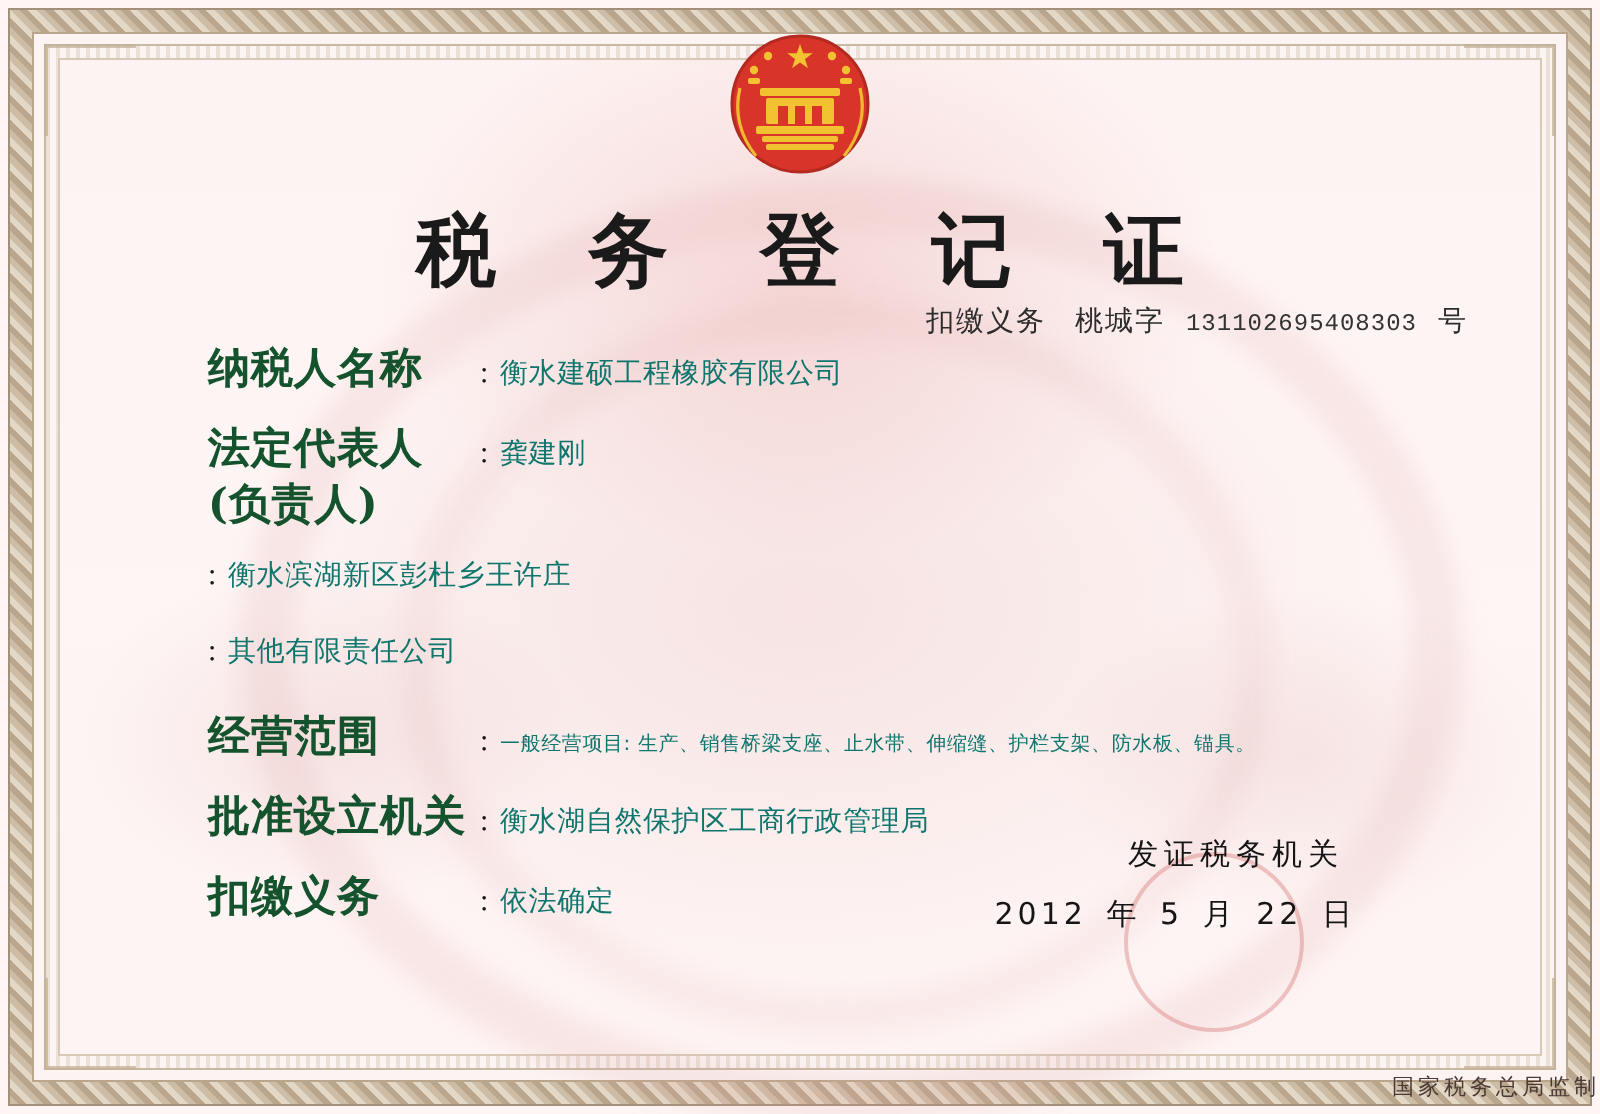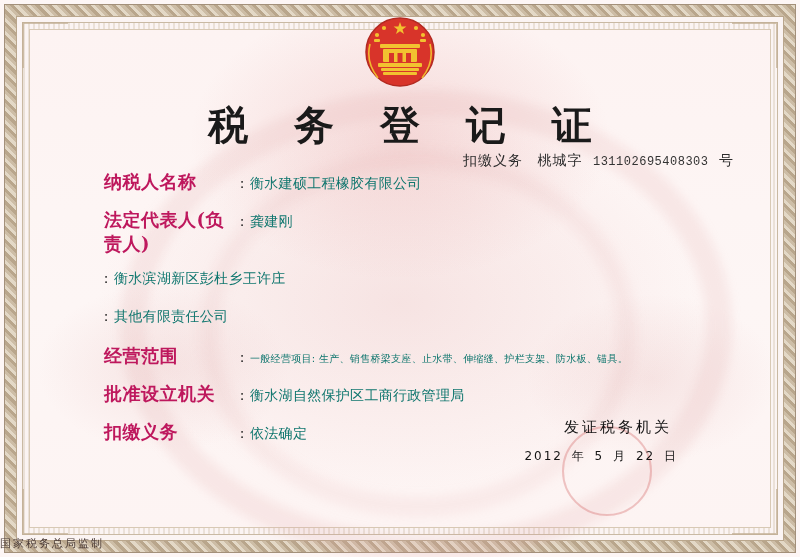--- a/index.html
+++ b/index.html
@@ -159,22 +159,22 @@
   }
   .row {
     display: flex;
     align-items: baseline;
     margin-bottom: 12px;
     min-height: 26px;
   }
   .row .label {
     width: 136px;
     flex: 0 0 136px;
-    font-size: 18px;
-    color: #be185d;
+    font-size: 21px;
+    color: #14532d;
     letter-spacing: 0.5px;
     font-family: "DejaVu Serif", serif;
     font-weight: 600;
   }
   .row .label.spread {
     display: flex;
     justify-content: space-between;
   }
   .row .colon {
     flex: 0 0 10px;
@@ -201,21 +201,21 @@
     text-align: right;
     font-size: 15px;
     color: #151515;
     letter-spacing: 3px;
     font-family: "DejaVu Serif", serif;
   }
   .issue-date {
     position: absolute;
     right: 122px;
     top: 448px;
-    font-size: 12px;
+    font-size: 15px;
     color: #151515;
     letter-spacing: 2px;
     font-family: "DejaVu Sans", sans-serif;
     white-space: nowrap;
   }
   .issue-date .num { margin: 0 3px; }
 
   
   .seal-ring {
     position: absolute;
@@ -227,21 +227,21 @@
     border: 2px solid rgba(206, 80, 80, 0.30);
     pointer-events: none;
   }
 
   
   .footer {
     position: absolute;
     bottom: 6px;
     left: 0;
     width: 800px;
-    text-align: left;
+    text-align: right;
     font-size: 11px;
     color: #4a3a36;
     letter-spacing: 2px;
     font-family: "DejaVu Sans", sans-serif;
   }
 </style>
 </head>
 <body>
 
 <div class="certificate">

